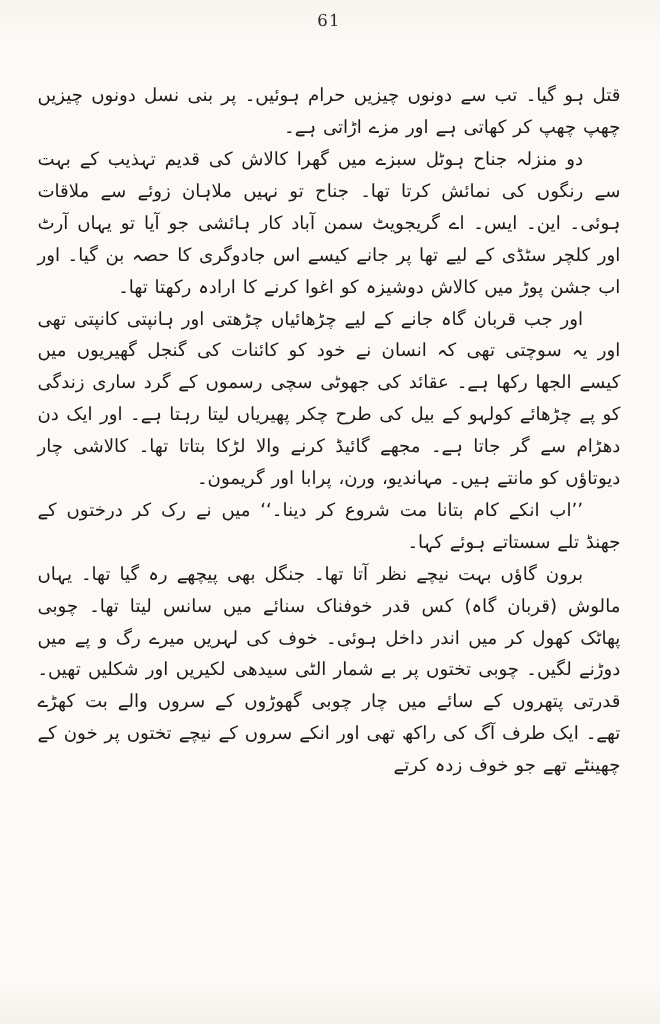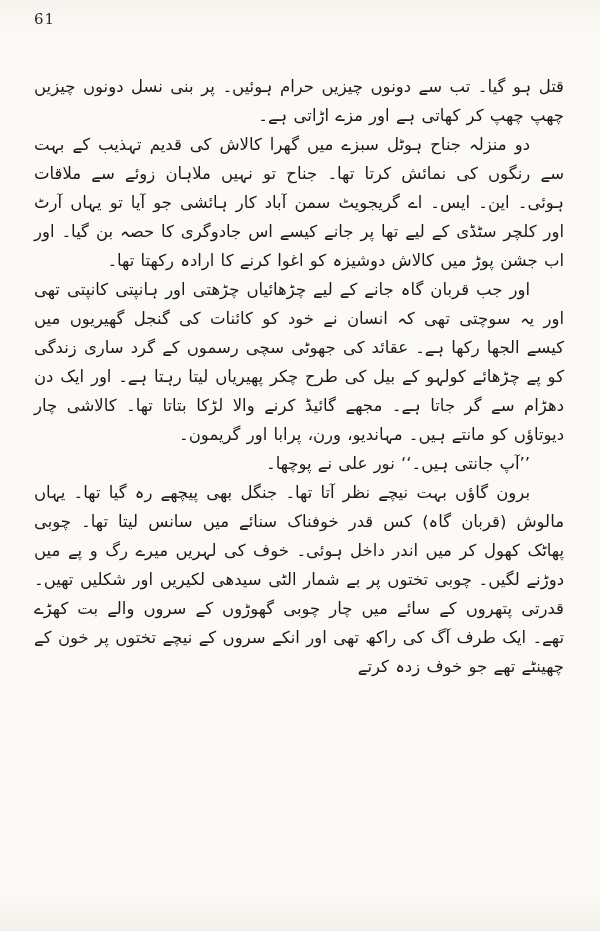--- a/index.html
+++ b/index.html
@@ -17,20 +17,21 @@
   }
   .page {
     width: 600px;
     height: 931px;
     box-sizing: border-box;
     padding: 10px 36px 20px 34px;
     background:
       linear-gradient(180deg, #f6f4ee 0%, #fbfaf6 4%, #fbfaf6 96%, #f3f1ea 100%);
   }
   .page-number {
+    text-align: center;
     font-size: 15px;
     letter-spacing: 1px;
     color: #2a2826;
     margin-bottom: 44px;
     font-family: "DejaVu Serif", serif;
   }
   .text-body {
     direction: rtl;
     unicode-bidi: embed;
     font-size: 16.5px;
@@ -53,16 +54,16 @@
 </style>
 </head>
 <body>
 
 <div class="page">
   <div class="page-number">61</div>
   <div class="text-body" id="paragraph-container">
       <p class="no-indent">قتل ہو گیا۔ تب سے دونوں چیزیں حرام ہوئیں۔ پر بنی نسل دونوں چیزیں چھپ چھپ کر کھاتی ہے اور مزے اڑاتی ہے۔</p>
       <p class="indent">دو منزلہ جناح ہوٹل سبزے میں گھرا کالاش کی قدیم تہذیب کے بہت سے رنگوں کی نمائش کرتا تھا۔ جناح تو نہیں ملاہان زوئے سے ملاقات ہوئی۔ این۔ ایس۔ اے گریجویٹ سمن آباد کار ہائشی جو آیا تو یہاں آرٹ اور کلچر سٹڈی کے لیے تھا پر جانے کیسے اس جادوگری کا حصہ بن گیا۔ اور اب جشن پوڑ میں کالاش دوشیزہ کو اغوا کرنے کا ارادہ رکھتا تھا۔</p>
       <p class="indent">اور جب قربان گاہ جانے کے لیے چڑھائیاں چڑھتی اور ہانپتی کانپتی تھی اور یہ سوچتی تھی کہ انسان نے خود کو کائنات کی گنجل گھیریوں میں کیسے الجھا رکھا ہے۔ عقائد کی جھوٹی سچی رسموں کے گرد ساری زندگی کو پے چڑھائے کولہو کے بیل کی طرح چکر پھیریاں لیتا رہتا ہے۔ اور ایک دن دھڑام سے گر جاتا ہے۔ مجھے گائیڈ کرنے والا لڑکا بتاتا تھا۔ کالاشی چار دیوتاؤں کو مانتے ہیں۔ مہاندیو، ورن، پرابا اور گریمون۔</p>
-      <p class="indent">’’آپ جانتی ہیں۔‘‘ نور علی نے پوچھا۔</p>
+      <p class="indent">’’اب انکے کام بتانا مت شروع کر دینا۔‘‘ میں نے رک کر درختوں کے جھنڈ تلے سستاتے ہوئے کہا۔</p>
       <p class="indent">برون گاؤں بہت نیچے نظر آتا تھا۔ جنگل بھی پیچھے رہ گیا تھا۔ یہاں مالوش (قربان گاہ) کس قدر خوفناک سنائے میں سانس لیتا تھا۔ چوبی پھاٹک کھول کر میں اندر داخل ہوئی۔ خوف کی لہریں میرے رگ و پے میں دوڑنے لگیں۔ چوبی تختوں پر بے شمار الٹی سیدھی لکیریں اور شکلیں تھیں۔ قدرتی پتھروں کے سائے میں چار چوبی گھوڑوں کے سروں والے بت کھڑے تھے۔ ایک طرف آگ کی راکھ تھی اور انکے سروں کے نیچے تختوں پر خون کے چھینٹے تھے جو خوف زدہ کرتے</p>
     </div>
 </div>
 
 </body></html>

